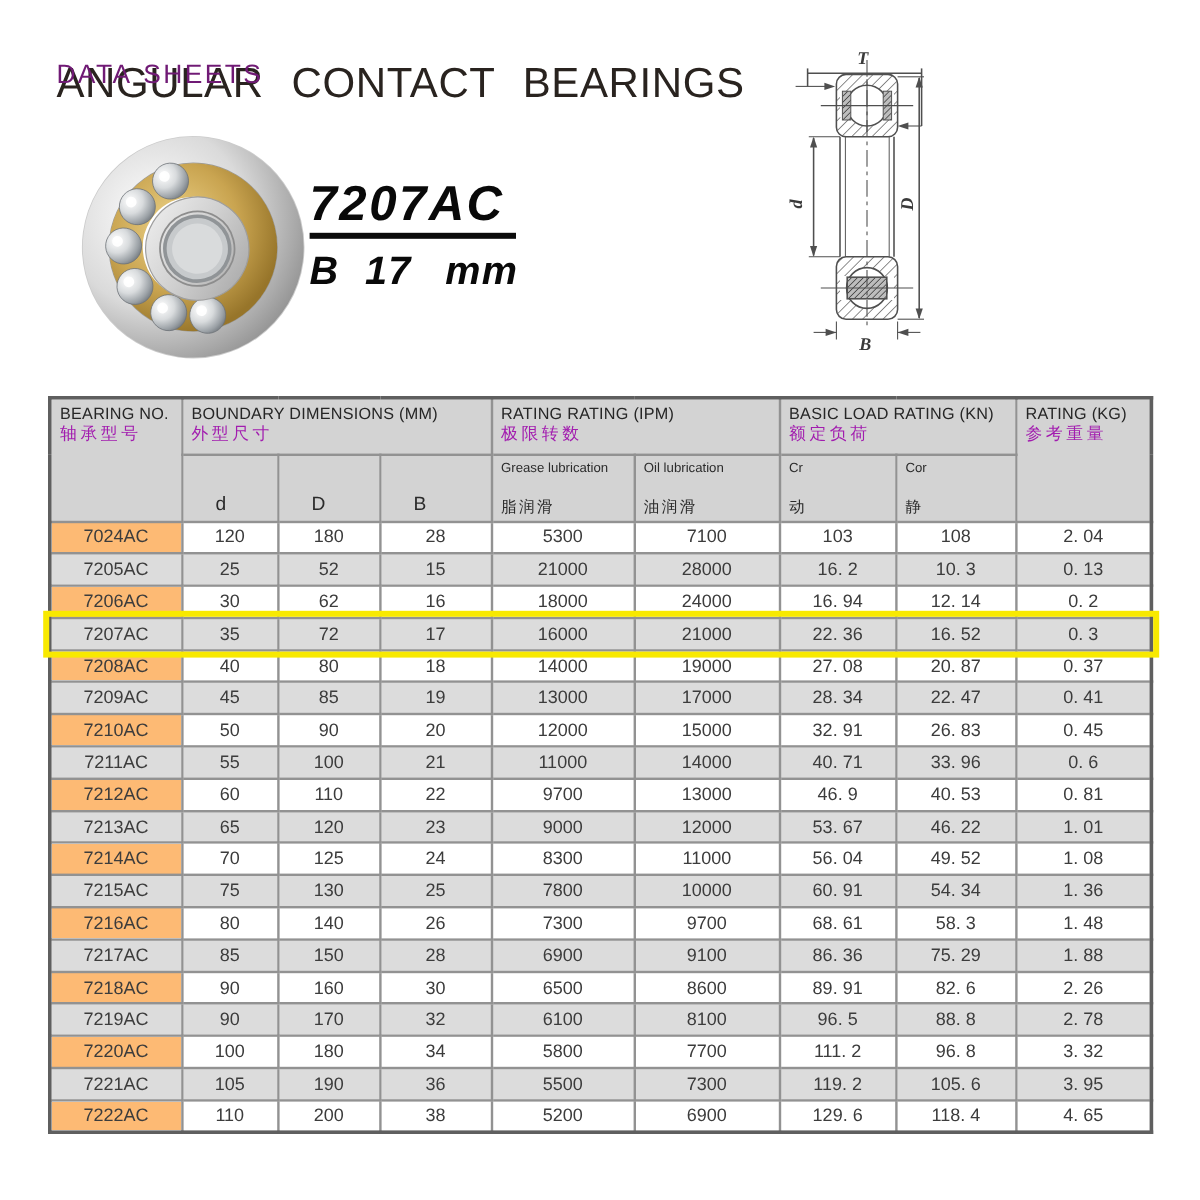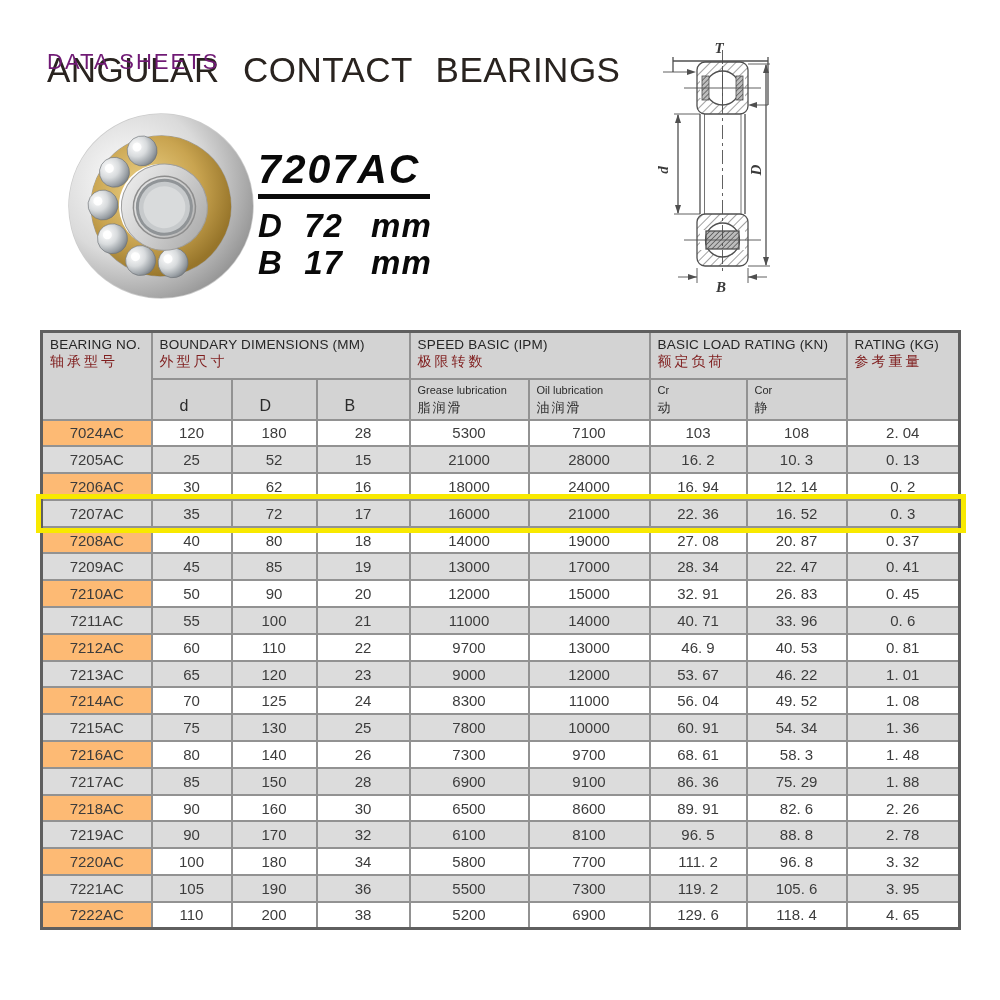--- a/index.html
+++ b/index.html
@@ -42,26 +42,26 @@
 
   
   table.data {
     position: absolute; left: 40px; top: 330px; width: 918px;
     border-collapse: collapse; table-layout: fixed;
     border: 3px solid #5f5f5f;
   }
   table.data th, table.data td { border: 2px solid #929292; overflow: hidden; }
   thead th { background: #d3d3d3; text-align: left; vertical-align: top; padding: 4px 6px 2px 7px; }
   .hen { font-size: 13.5px; font-weight: normal; color: #262626; letter-spacing: 0.2px; white-space: nowrap; }
-  .hzh { font-size: 14px; font-weight: normal; color: #7f1d1d; letter-spacing: 3px; margin-top: 1px; white-space: nowrap; }
+  .hzh { font-size: 14px; font-weight: normal; color: #a21caf; letter-spacing: 3px; margin-top: 1px; white-space: nowrap; }
   tr.hrow1 th { height: 47px; }
   tr.hrow2 th { height: 39px; font-weight: normal; }
   th.sub-dim { vertical-align: bottom; padding-left: 27px; padding-bottom: 4px; font-size: 16px; color: #2b2b2b; }
   .sen { font-size: 11px; font-weight: normal; color: #2b2b2b; white-space: nowrap; }
-  .szh { font-size: 13px; font-weight: normal; color: #2b2b2b; letter-spacing: 2px; margin-top: 3px; white-space: nowrap; }
+  .szh { font-size: 13px; font-weight: normal; color: #2b2b2b; letter-spacing: 2px; margin-top: 18px; white-space: nowrap; }
 
   tbody td {
     height: 26.8px; font-size: 15px; text-align: center;
     color: #3c3c3c; background: #ffffff; padding: 0 2px; white-space: nowrap;
   }
   tbody td.c-first { background: #fdba74; }
   tr.row-grey td { background: #dcdcdc; }
   tr.highlight { outline: 5px solid #f8e900; outline-offset: 1px; }
 </style>
 </head>
@@ -119,25 +119,20 @@
       <circle cx="112" cy="98" r="43" fill="url(#gFace)" stroke="#9e9e9e" stroke-width="1"></circle>
       <circle cx="112" cy="98" r="31" fill="none" stroke="#8d8d8d" stroke-width="1.5"></circle>
       <circle cx="112" cy="98" r="27" fill="#c7cacc" stroke="#909497" stroke-width="3"></circle>
       <circle cx="112" cy="98" r="21" fill="#d9dbdc"></circle>
     </g>
   </svg>
 
   <div class="model-block">
     <div class="model">7207AC</div>
     <div class="spec-line">
-      <span class="spec-label">D</span>
-      <span class="spec-value">72</span>
-      <span class="spec-unit">mm</span>
-    </div>
-    <div class="spec-line">
       <span class="spec-label">B</span>
       <span class="spec-value">17</span>
       <span class="spec-unit">mm</span>
     </div>
   </div>
 
   <svg class="drawing" width="320" height="280" viewBox="640 15 320 280">
     <defs>
       <pattern id="h1" patternUnits="userSpaceOnUse" width="6" height="6" patternTransform="rotate(45)">
         <rect width="6" height="6" fill="#ffffff"></rect>
@@ -224,21 +219,21 @@
       <tr class="hrow1">
         <th rowspan="2">
           <div class="hen">BEARING NO.</div>
           <div class="hzh">轴承型号</div>
         </th>
         <th colspan="3">
           <div class="hen">BOUNDARY  DIMENSIONS (MM)</div>
           <div class="hzh">外型尺寸</div>
         </th>
         <th colspan="2">
-          <div class="hen">SPEED  BASIC (IPM)</div>
+          <div class="hen">RATING  RATING (IPM)</div>
           <div class="hzh">极限转数</div>
         </th>
         <th colspan="2">
           <div class="hen">BASIC  LOAD  RATING (KN)</div>
           <div class="hzh">额定负荷</div>
         </th>
         <th rowspan="2">
           <div class="hen">RATING (KG)</div>
           <div class="hzh">参考重量</div>
         </th>

